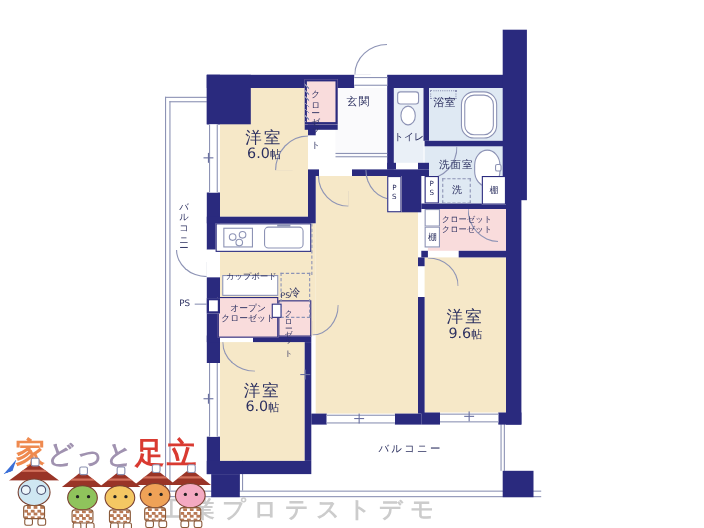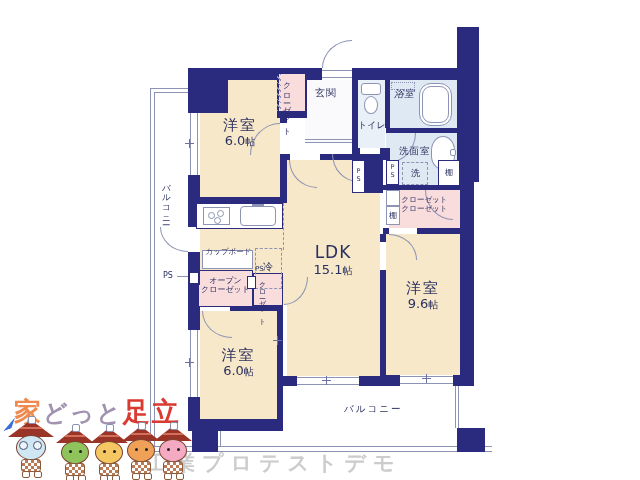--- a/index.html
+++ b/index.html
@@ -181,45 +181,41 @@
   <div class="lbl" style="left:255px;top:265px;font-size:7px;">PS</div>
   <div class="box" style="left:247px;top:276px;width:9px;height:13px;"></div>
 
   <div class="lbl" style="left:315px;top:87px;font-size:10px;letter-spacing:1px;">玄関</div>
   <div class="fix" style="left:305px;top:139px;width:47px;height:4px;border-top:1px solid var(--line);border-bottom:1px solid var(--line);box-sizing:border-box;"></div>
 
   <div class="gbox" style="left:361px;top:83px;width:20px;height:12px;border-radius:3px;"></div>
   <div class="fix" style="left:364px;top:96px;width:14px;height:18px;border:1px solid var(--line);background:#fff;border-radius:50% 50% 48% 48%;box-sizing:border-box;"></div>
   <div class="lbl" style="left:358px;top:120px;font-size:9px;">トイレ</div>
 
-  <div class="lbl" style="left:394px;top:88px;font-size:10px;font-style:italic;">浴室</div>
+  <div class="lbl" style="left:394px;top:88px;font-size:10px;">浴室</div>
   <div class="fix" style="left:419px;top:83px;width:33px;height:43px;border:1px solid var(--line);background:#fff;border-radius:12px;box-sizing:border-box;"></div>
   <div class="fix" style="left:422px;top:86px;width:27px;height:37px;border:1px solid var(--line);border-radius:9px;box-sizing:border-box;"></div>
   <div class="dash" style="left:391px;top:82px;width:24px;height:8px;background:transparent;border-style:dotted;"></div>
 
   <div class="lbl" style="left:399px;top:146px;font-size:9.5px;letter-spacing:1px;">洗面室</div>
   <div class="fix" style="left:431px;top:136px;width:24px;height:34px;border:1px solid var(--line);background:#fff;border-radius:50% / 42%;box-sizing:border-box;"></div>
   <div class="fix" style="left:450px;top:149px;width:6px;height:7px;border:1px solid var(--line);background:#fff;border-radius:2px;box-sizing:border-box;"></div>
   <div class="box" style="left:386px;top:160px;width:13px;height:25px;"></div>
   <div class="lbl vert" style="left:388px;top:163px;font-size:6.5px;letter-spacing:0;">PS</div>
   <div class="dash" style="left:402px;top:162px;width:26px;height:23px;background:transparent;"></div>
   <div class="lbl" style="left:411px;top:168px;font-size:9px;">洗</div>
   <div class="box" style="left:438px;top:160px;width:22px;height:26px;"></div>
   <div class="lbl" style="left:445px;top:168px;font-size:8px;">棚</div>
   <div class="box" style="left:352px;top:160px;width:13px;height:33px;"></div>
   <div class="lbl vert" style="left:354px;top:167px;font-size:6.5px;letter-spacing:0;">PS</div>
 
   <div class="lbl ctr" style="left:200px;top:117px;width:80px;">
     <div class="roomname">洋室</div>
     <div class="roomsize"><span>6.0</span><span class="unit">帖</span></div>
   </div>
-  <div class="lbl ctr" style="left:295px;top:243px;width:76px;">
-    <div style="font-size:17px;letter-spacing:1px;">LDK</div>
-    <div class="roomsize"><span>15.1</span><span class="unit">帖</span></div>
-  </div>
   <div class="lbl ctr" style="left:386px;top:280px;width:74px;">
     <div class="roomname">洋室</div>
     <div class="roomsize"><span>9.6</span><span class="unit">帖</span></div>
   </div>
   <div class="lbl ctr" style="left:200px;top:347px;width:77px;">
     <div class="roomname">洋室</div>
     <div class="roomsize"><span>6.0</span><span class="unit">帖</span></div>
   </div>
 </div>
 

